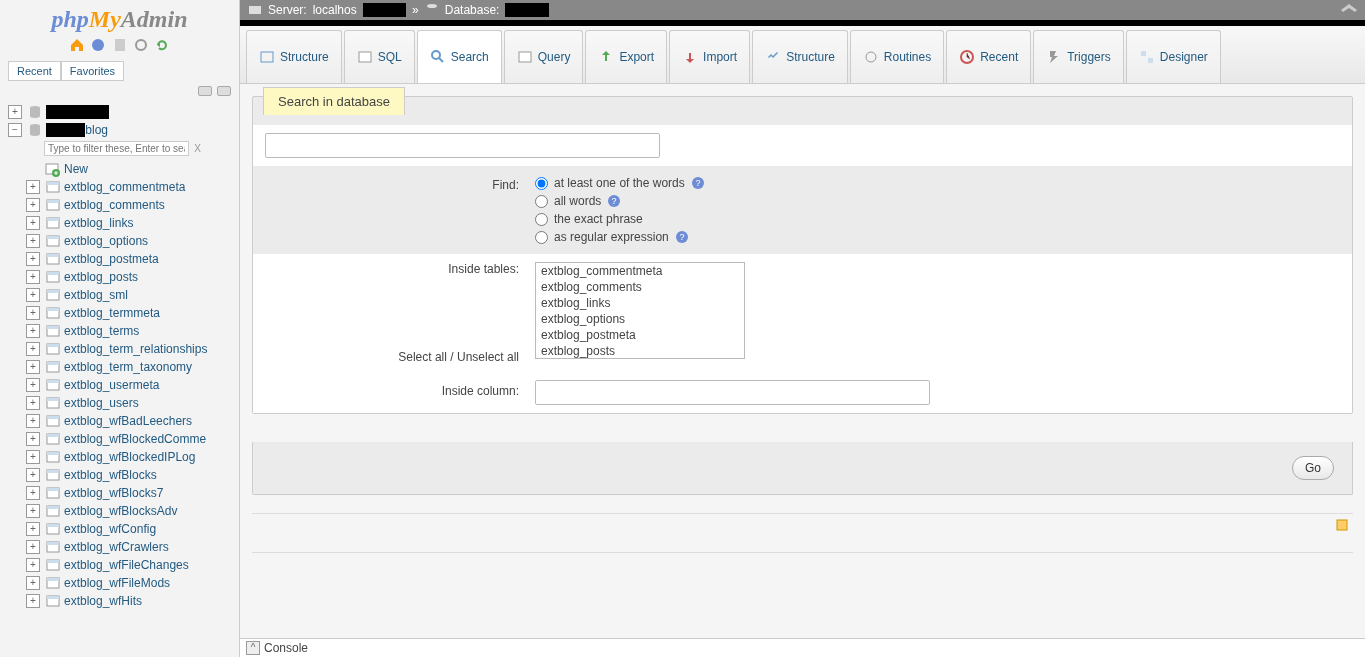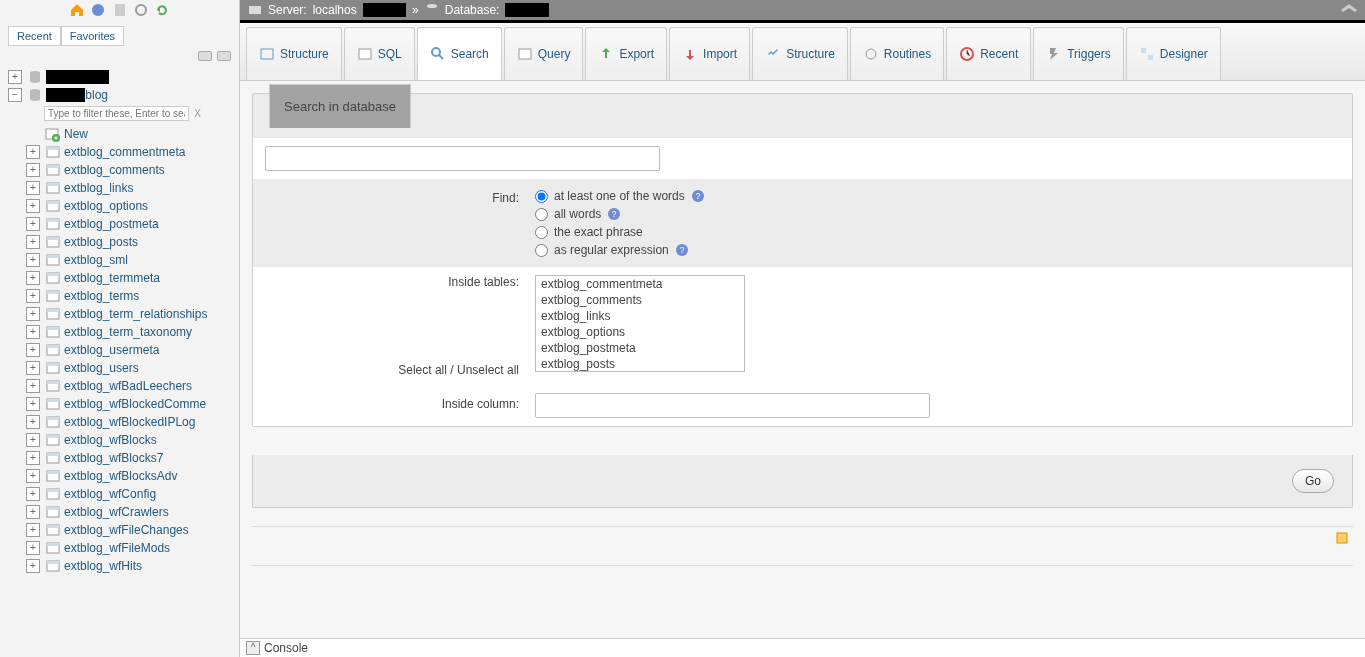--- a/index.html
+++ b/index.html
@@ -30,34 +30,34 @@
 .tree-children { padding-left:18px; }
 .filter-box { margin:2px 0 4px 20px; }
 .filter-box input { width:145px; font-size:10px; padding:1px 3px; border:1px solid #ccc; color:#999; }
 .filter-x { color:#999; font-size:10px; margin-left:2px; cursor:pointer; }
 .new-link { display:flex; align-items:center; padding:1px 0 1px 20px; }
 .new-icon { width:16px; height:16px; display:inline-block; margin-right:4px; }
 .tree-table { display:flex; align-items:center; padding:1px 0 1px 2px; }
 
 
 .main { flex:1; display:flex; flex-direction:column; background:#fff; position:relative; }
-.breadcrumb { background:#888; color:#fff; padding:3px 8px; display:flex; align-items:center; gap:6px; border-bottom:3px solid #000000; }
+.breadcrumb { background:#888; color:#fff; padding:3px 8px; display:flex; align-items:center; gap:6px; border-bottom:6px solid #000000; }
 .breadcrumb .bc-icon { width:14px; height:14px; display:inline-block; }
 .breadcrumb a { color:#fff; }
 .bc-redact { background:#000; color:#000; padding:0 20px; }
 .bc-collapse { position:absolute; right:6px; top:2px; width:20px; height:12px; color:#ddd; cursor:pointer; }
 
 .tabbar { background:linear-gradient(#f8f8f8,#e8e8e8); border-bottom:1px solid #ccc; padding:4px 6px 0; display:flex; gap:2px; }
 .tab { display:flex; align-items:center; gap:5px; padding:18px 12px; border:1px solid #ccc; border-bottom:none; background:linear-gradient(#f8f8f8,#eee); color:#235a81; cursor:pointer; border-radius:3px 3px 0 0; font-size:12px; }
 .tab.active { background:#fff; font-weight:normal; }
 .tab-icon { width:16px; height:16px; display:inline-block; }
 
 .content { flex:1; padding:12px; background:#f5f5f5; overflow:auto; }
 .fieldset { background:#ebebeb; border:1px solid #ccc; border-radius:2px; padding:0; }
-.legend { background:#a3a3a3; border:1px solid #ccc; border-bottom:none; padding:14px 14px; position:relative; top:-10px; left:16px; display:inline-block; font-size:13px; color:#444; }
+.legend { background:#fef9c3; border:1px solid #ccc; border-bottom:none; padding:6px 14px; position:relative; top:-10px; left:10px; display:inline-block; font-size:13px; color:#444; }
 .form-row { display:flex; padding:8px 12px; align-items:flex-start; }
 .form-row.alt { background:#ebebeb; }
 .form-row.white { background:#fff; }
 .form-label { width:270px; text-align:right; padding-right:16px; padding-top:4px; color:#444; }
 .form-control { flex:1; }
 .form-control input[type=text] { width:395px; padding:4px; border:1px solid #bbb; background:#fff; border-radius:2px; }
 .radio-row { display:flex; align-items:center; gap:6px; padding:2px 0; }
 .radio-row input { margin:0; }
 .help-icon { width:14px; height:14px; display:inline-block; }
 .select-multi { width:210px; height:97px; border:1px solid #bbb; background:#fff; overflow-y:scroll; }
@@ -68,20 +68,23 @@
 
 .console-bar { position:absolute; bottom:0; left:240px; right:0; background:#fff; border-top:1px solid #ccc; padding:2px 6px; display:flex; align-items:center; gap:4px; }
 .console-exp { width:14px; height:14px; border:1px solid #999; background:#eee; color:#666; font-size:10px; line-height:12px; text-align:center; cursor:pointer; }
 </style>
 </head>
 <body>
 
 <div class="app">
 
   <div class="sidebar">
+    <div class="logo">
+      <span class="logo-text"><span class="logo-php">php</span><span class="logo-my">My</span><span class="logo-admin">Admin</span></span>
+    </div>
     <div class="logo-icons">
       <span><svg viewBox="0 0 16 16">
             <path fill="#f89c0e" d="M2 8l6-6 6 6v6h-4v-4h-4v4h-4z"></path>
           </svg></span>
       <span><svg viewBox="0 0 16 16">
             <circle cx="8" cy="8" r="6" fill="#6c8cd5"></circle>
           </svg></span>
       <span><svg viewBox="0 0 16 16">
             <rect x="3" y="2" width="10" height="12" fill="#ccc"></rect>
           </svg></span>

